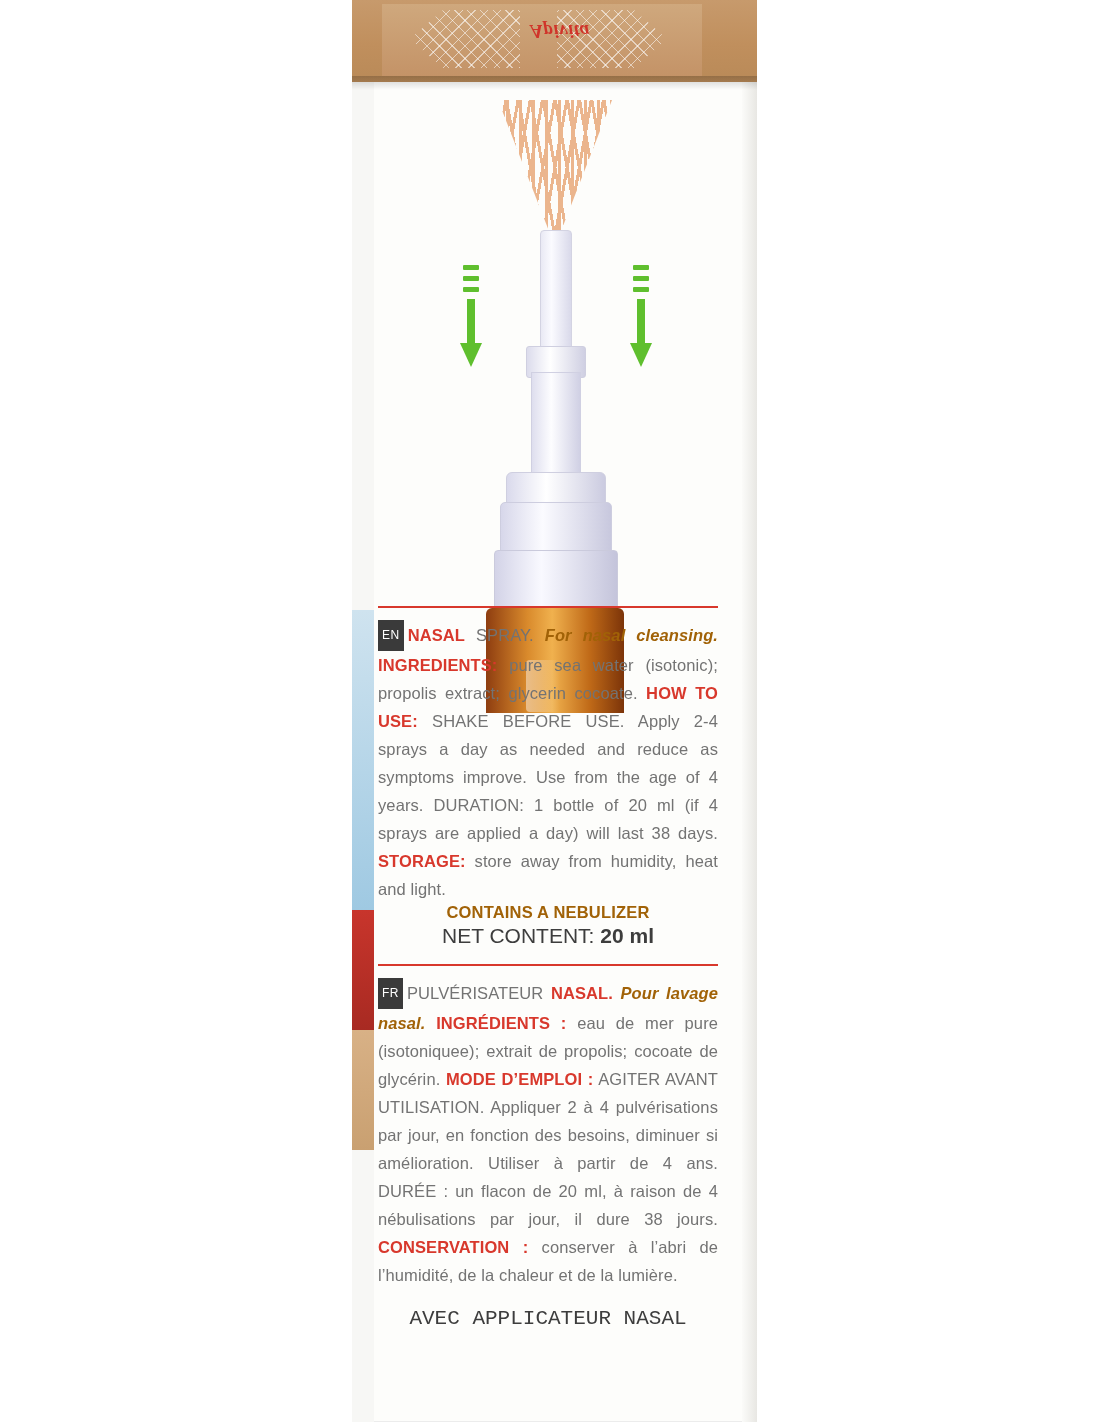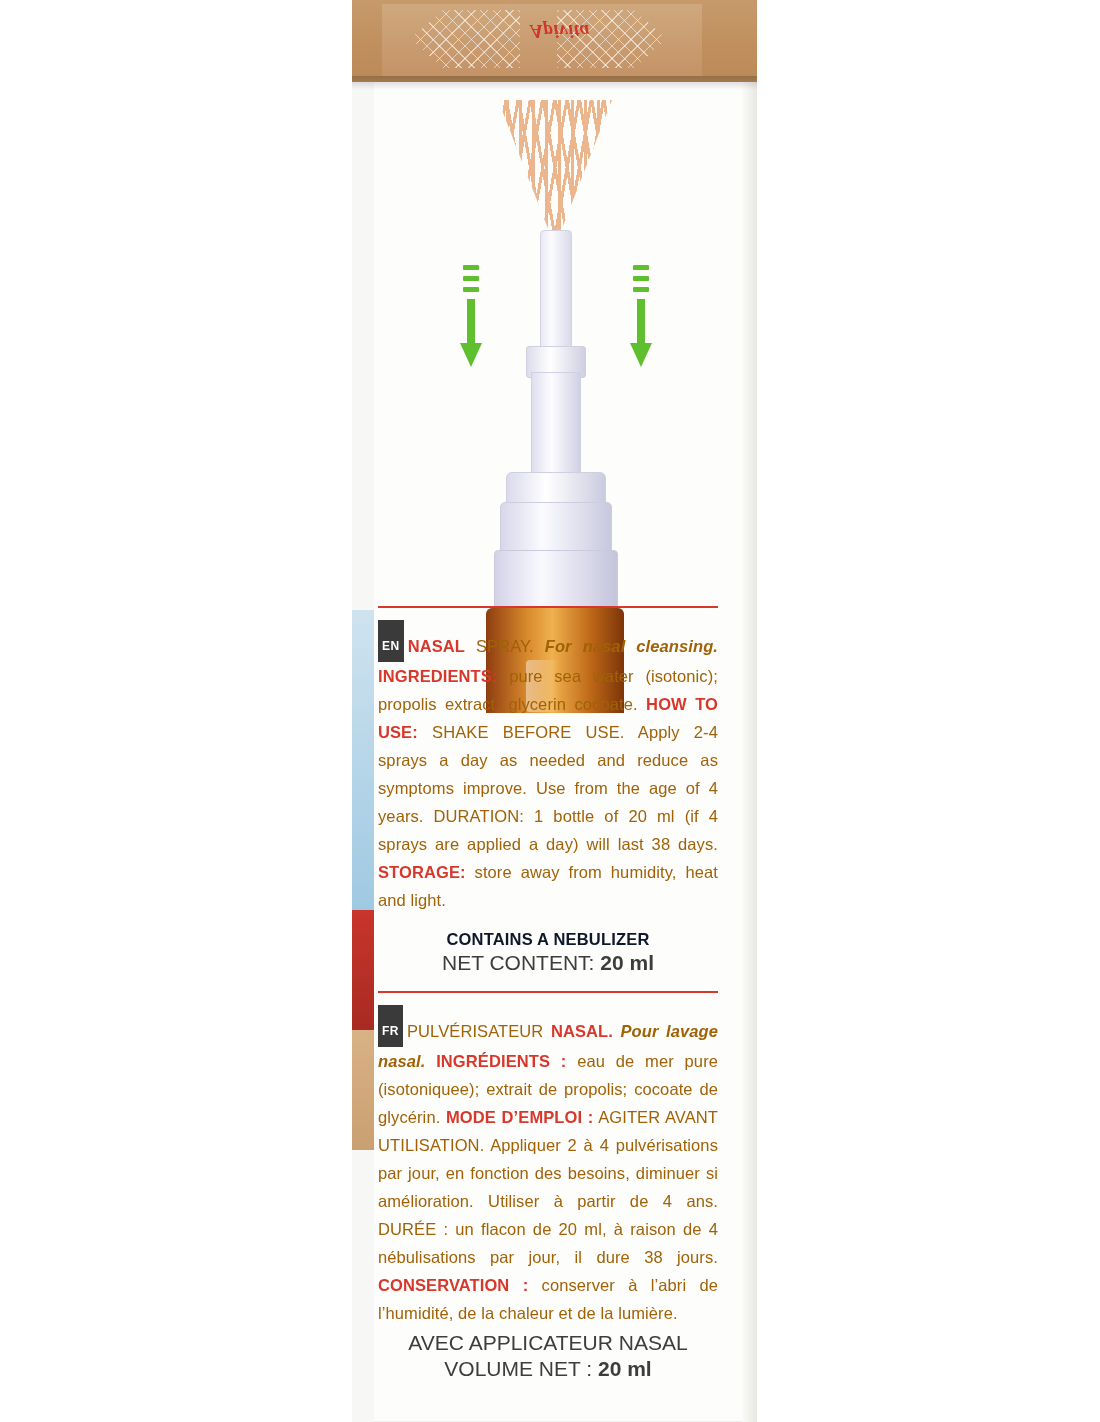--- a/index.html
+++ b/index.html
@@ -245,36 +245,35 @@
     font-size: 16.5px;
     line-height: 28px;
     text-align: justify;
     letter-spacing: .1px;
   }
   .lang-tag {
     display: inline-block;
     background: #3a3a3a;
     color: #ffffff;
     font-size: 12px;
-    font-weight: bold;
+    font-weight: normal;
     letter-spacing: .5px;
-    padding: 12px 4px 2px 4px;
+    padding: 1px 4px 2px 4px;
     vertical-align: 2px;
     margin-right: 4px;
   }
   .red { color: #d8382c; font-weight: bold; }
   .red-it { color: #a16207; font-weight: bold; font-style: italic; }
-  .plain { color: #a16207; }
+  .plain { color: #737373; }
   .center {
     text-align: center;
-    color: #0f172a;
+    color: #a16207;
     font-weight: bold;
     font-size: 16.5px;
     letter-spacing: .2px;
-    margin-top: 16px;
   }
   .center-dark {
     text-align: center;
     color: #3d3d3d;
     font-size: 21px;
     margin-top: 2px;
   }
   .center-dark b { font-weight: bold; }
   .divider {
     height: 2px;
@@ -348,19 +347,16 @@
     <div class="center-dark">
       <span>NET CONTENT: </span><b>20 ml</b>
     </div>
 
     <div class="divider"></div>
 
     <div class="para fr">
       <span class="lang-tag">FR</span><span class="plain">PULVÉRISATEUR </span><span class="red">NASAL.</span><span class="red-it"> Pour lavage nasal.</span> <span class="red">INGRÉDIENTS :</span><span class="plain"> eau de mer pure (isotoniquee); extrait de propolis; cocoate de glycérin. </span><span class="red">MODE D’EMPLOI :</span><span class="plain"> AGITER AVANT UTILISATION. Appliquer 2 à 4 pulvérisations par jour, en fonction des besoins, diminuer si amélioration. Utiliser à partir de 4 ans. DURÉE : un flacon de 20 ml, à raison de 4 nébulisations par jour, il dure 38 jours. </span><span class="red">CONSERVATION :</span><span class="plain"> conserver à l’abri de l’humidité, de la chaleur et de la lumière.</span>
     </div>
 
-    <div class="center-dark" style="margin-top:4px;">AVEC APPLICATEUR NASAL</div>
-    <div class="center-dark">
-      <span>VOLUME NET : </span><b>20 ml</b>
-    </div>
+    <div class="center-dark" style="margin-top:18px;font-family:Liberation Mono, monospace;">AVEC APPLICATEUR NASAL</div>
 
   </div>
 </div>
 
 </body></html>

